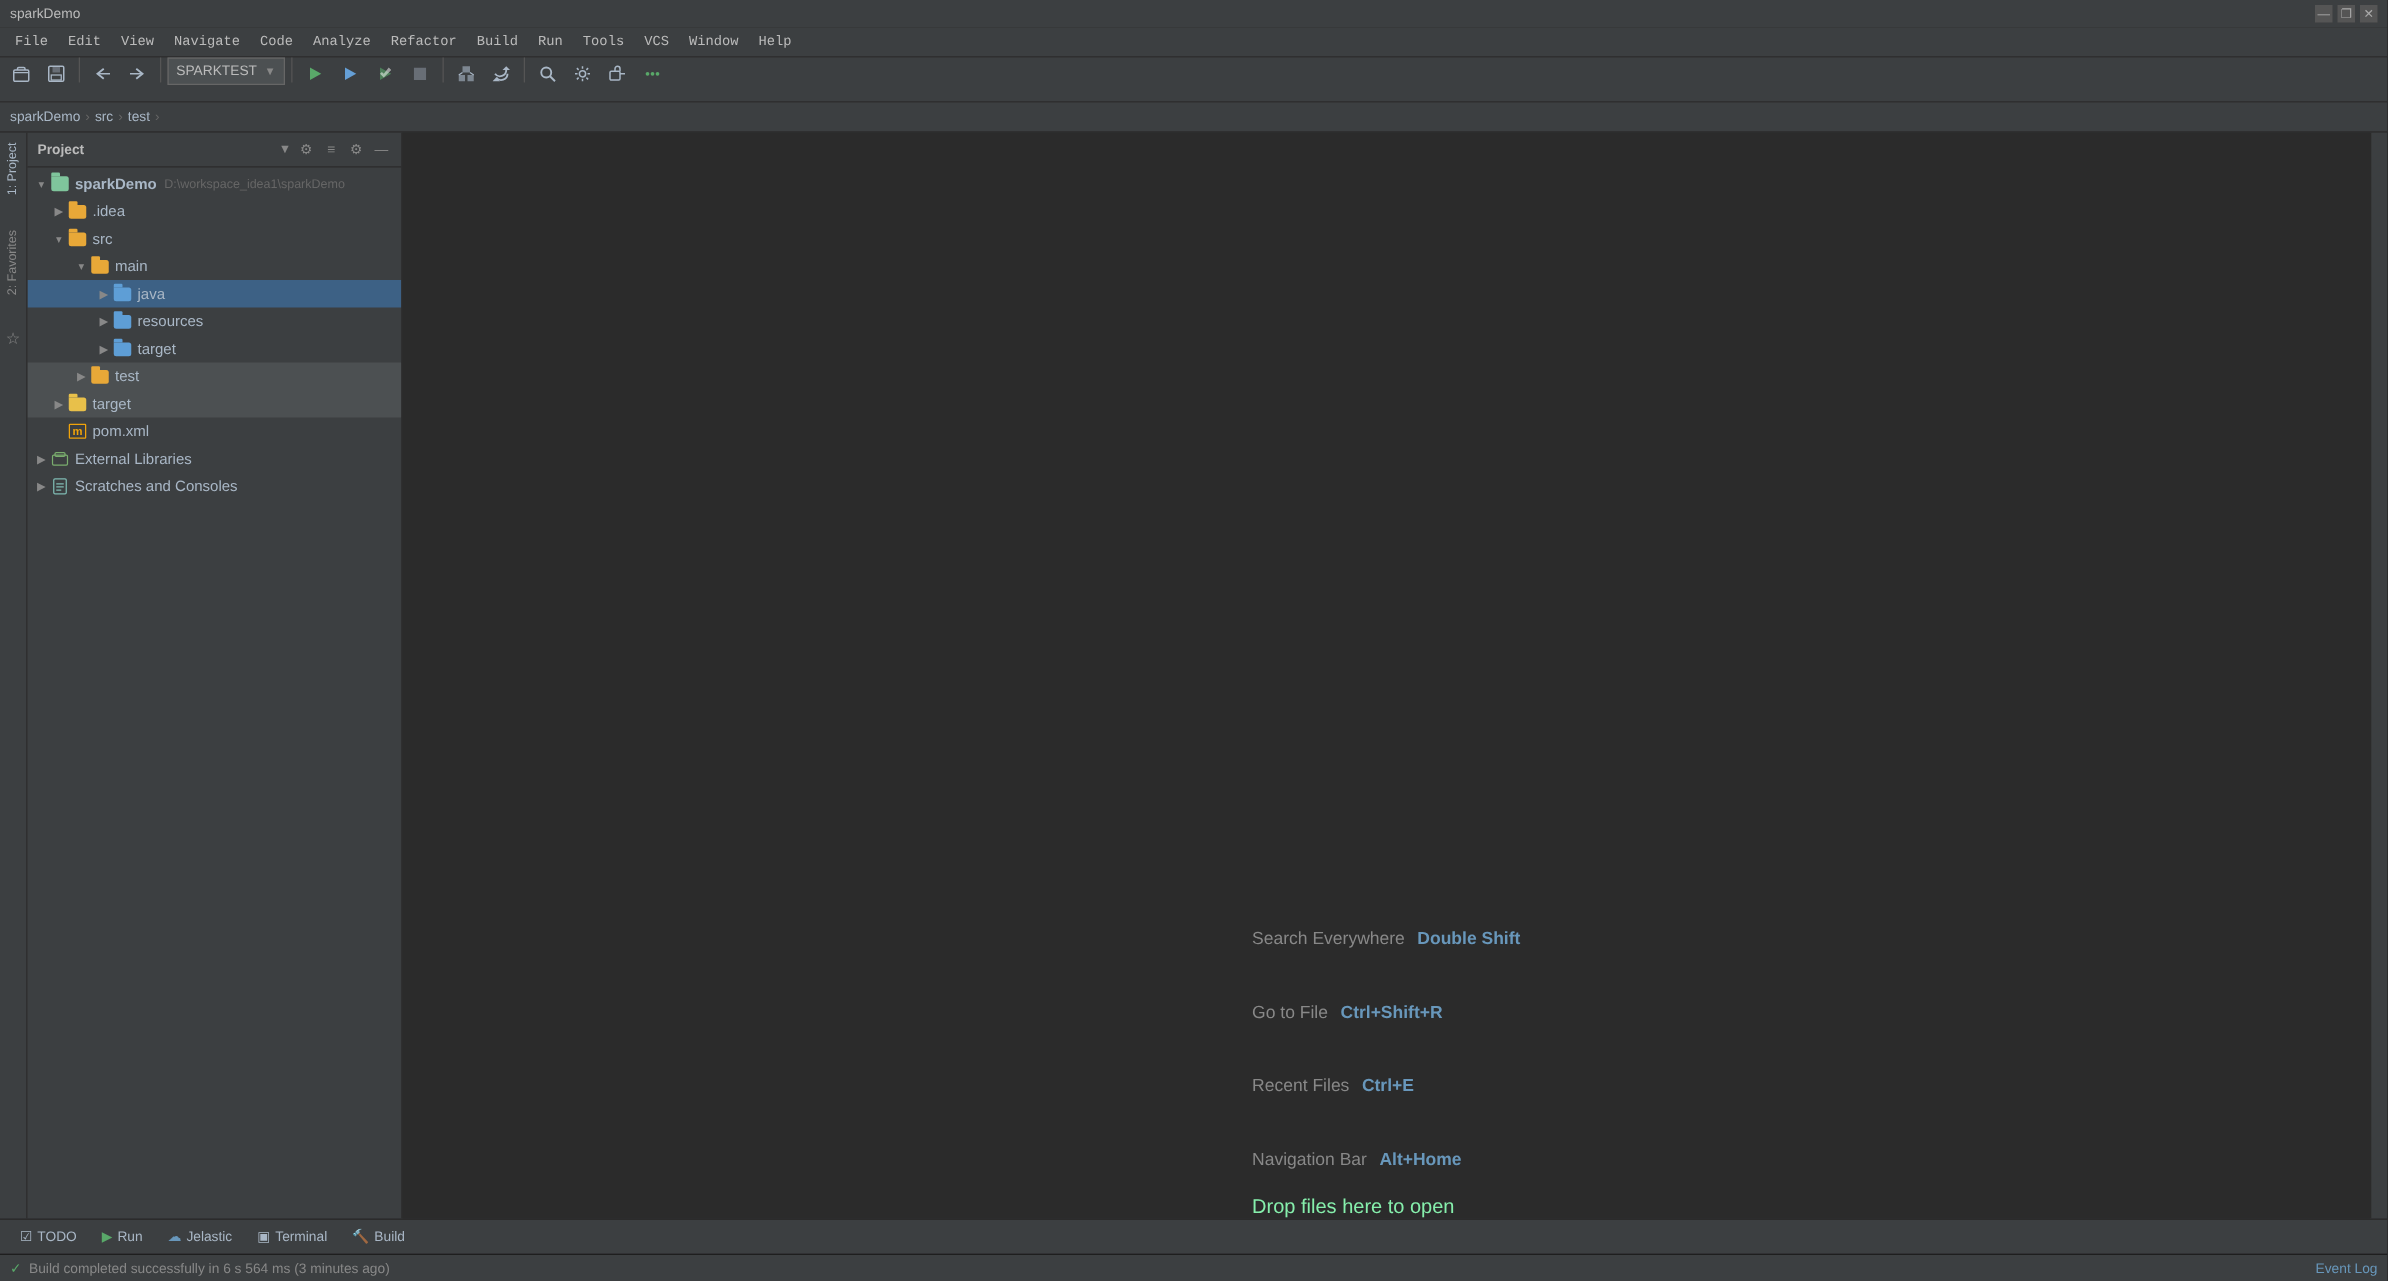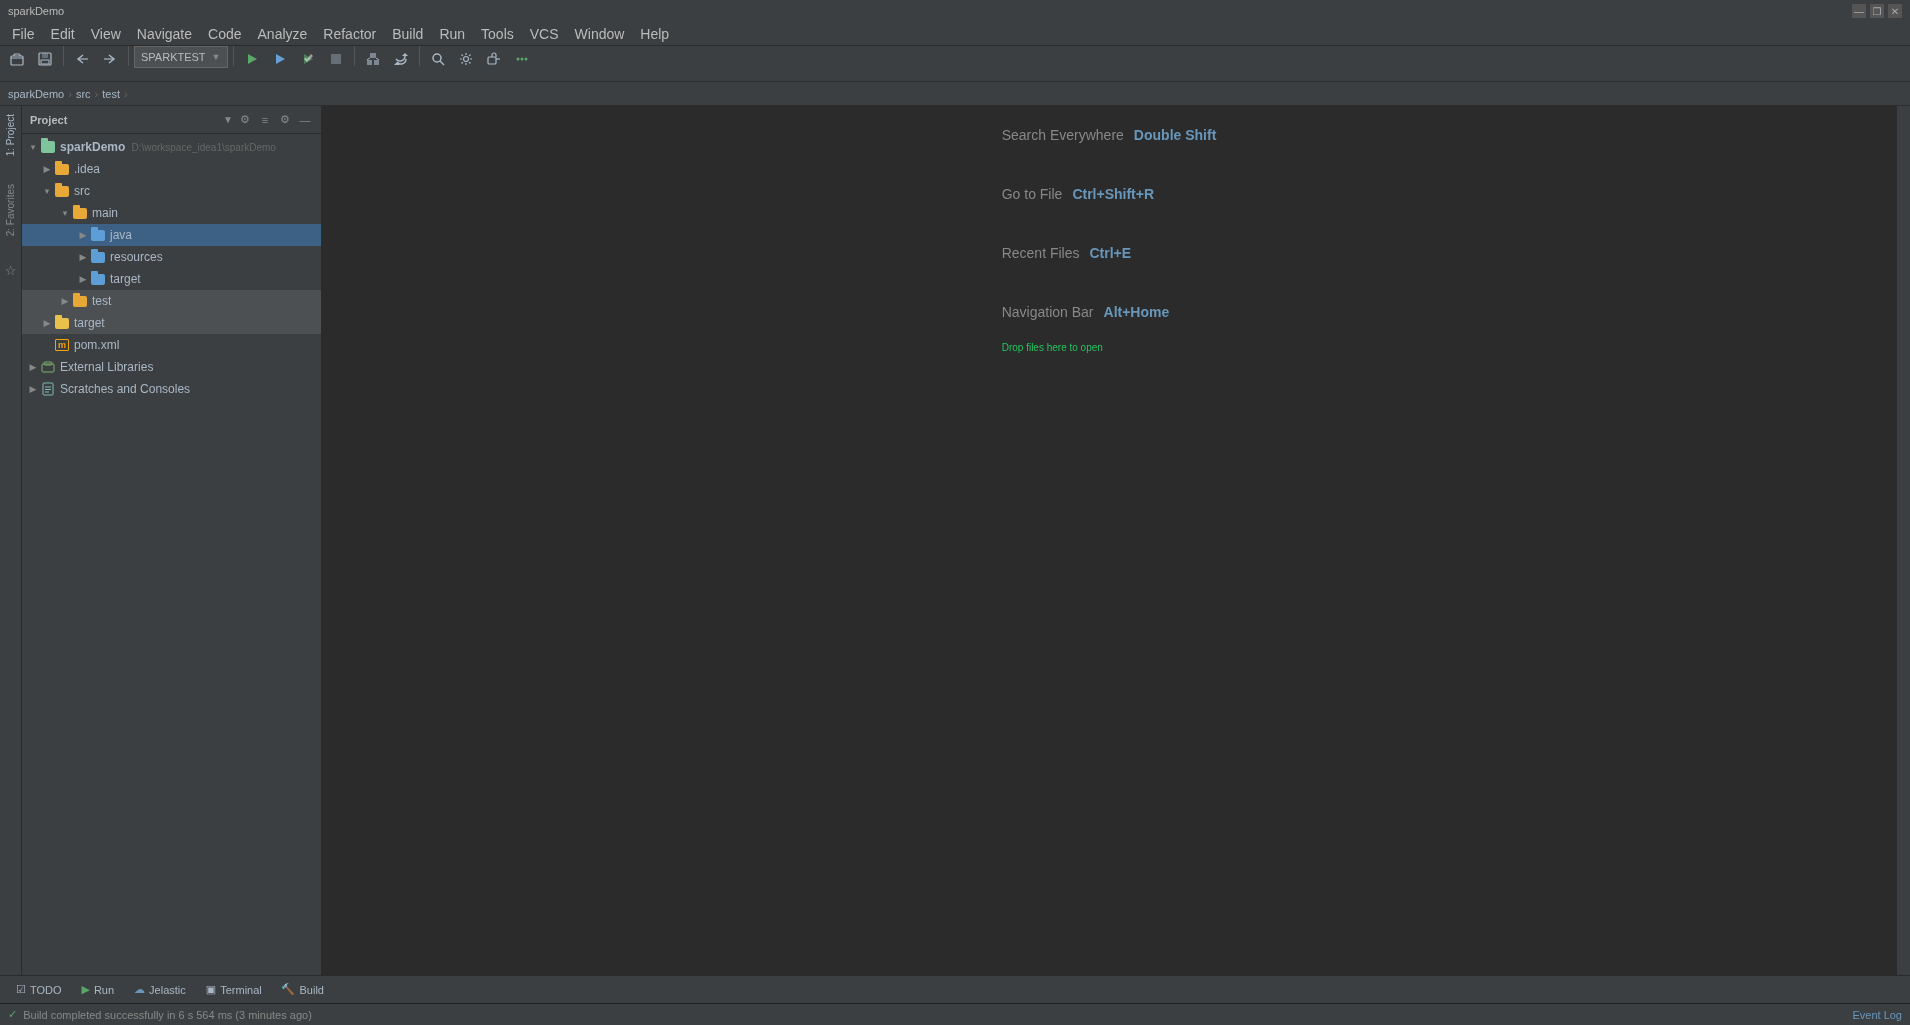--- a/index.html
+++ b/index.html
@@ -52,21 +52,22 @@
       display: flex;
       align-items: center;
       padding: 0 4px;
       flex-shrink: 0;
       border-bottom: 1px solid #2b2b2b;
     }
     .menu-item {
       padding: 2px 8px;
       cursor: pointer;
       color: #bbbbbb;
-      font-size: 14px;
+      font-size: 11px;
+      font-family: Liberation Mono, monospace;
     }
 
     
     .toolbar {
       background: #3c3f41;
       height: 36px;
       display: flex;
       align-items: flex-start;
       padding: 0 4px;
       gap: 2px;
@@ -242,21 +243,21 @@
       justify-content: center;
     }
 
     
     .content-area {
       flex: 1;
       background: #2b2b2b;
       display: flex;
       flex-direction: column;
       align-items: center;
-      justify-content: flex-start;
+      justify-content: flex-end;
     }
     .welcome-content {
       display: flex;
       flex-direction: column;
       gap: 22px;
       align-items: flex-start;
     }
     .welcome-row {
       display: flex;
       align-items: baseline;
@@ -265,22 +266,22 @@
     }
     .welcome-label {
       color: #888;
     }
     .welcome-shortcut {
       color: #6897bb;
       font-weight: bold;
       margin-top: 21px;
     }
     .welcome-drop {
-      color: #22c55e;
-      font-size: 10px;
+      color: #86efac;
+      font-size: 16px;
     }
 
     
     .right-panel {
       width: 14px;
       background: #3c3f41;
       border-left: 1px solid #2b2b2b;
       flex-shrink: 0;
     }
 

